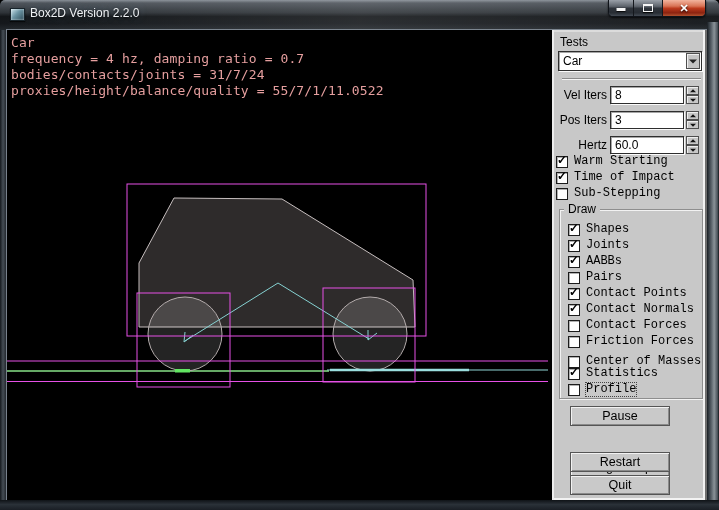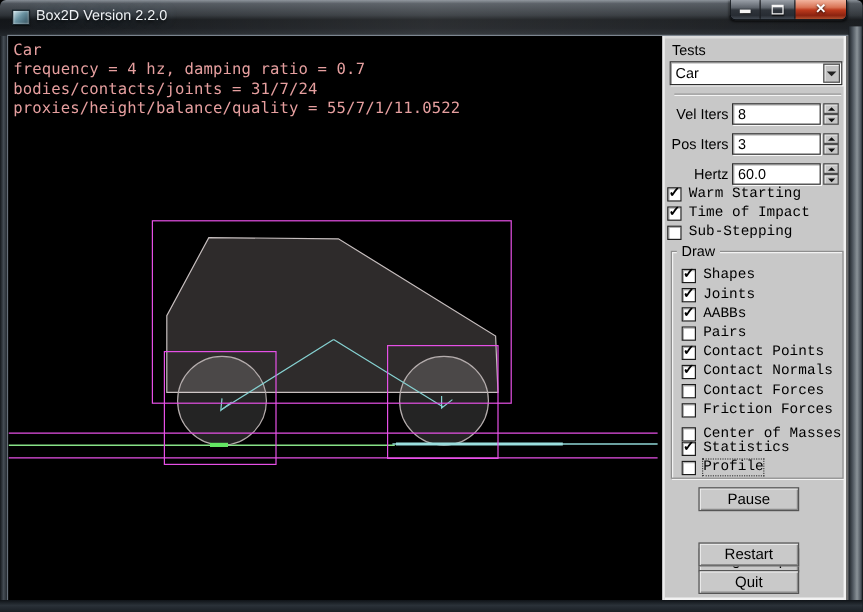--- a/index.html
+++ b/index.html
@@ -86,21 +86,21 @@
   .cbrow{position:absolute;height:13px;display:flex;align-items:center;gap:6px;}
   .cb{position:relative;width:12px;height:12px;background:#fff;border:1px solid #1c1c1c;
     box-shadow:inset 1px 1px 0 rgba(0,0,0,0.3);flex:0 0 auto;}
   .cb .tick{display:none;position:absolute;left:0px;top:-3px;font-size:12px;font-weight:bold;color:#000;line-height:12px;}
   .cb.on .tick{display:block;}
   .cblabel{line-height:13px;white-space:nowrap;font-family:Liberation Mono, monospace;}
   .cblabel.focused{outline:1px dotted #444;}
   .draw-group{position:absolute;left:5px;top:179px;width:144px;height:190px;
     border:1px solid #8e8e8e;box-shadow:1px 1px 0 #f2f2f2,inset 1px 1px 0 #f2f2f2;}
   .draw-legend{position:absolute;left:4px;top:-7px;background:#c8c8c8;padding:0 4px;line-height:13px;}
-  .gbtn{position:absolute;left:28px;width:84px;height:20px;background:#c9c9c9;
+  .gbtn{position:absolute;left:16px;width:100px;height:20px;background:#c9c9c9;
     border:1px solid #555;box-shadow:inset 1px 1px 0 #f2f2f2,inset -1px -1px 0 #8a8a8a;
     text-align:center;line-height:18px;font-size:12.5px;cursor:default;}
 </style>
 </head>
 <body>
 
 <div class="window">
 
   <div class="titlebar">
     <div class="winicon"></div>

